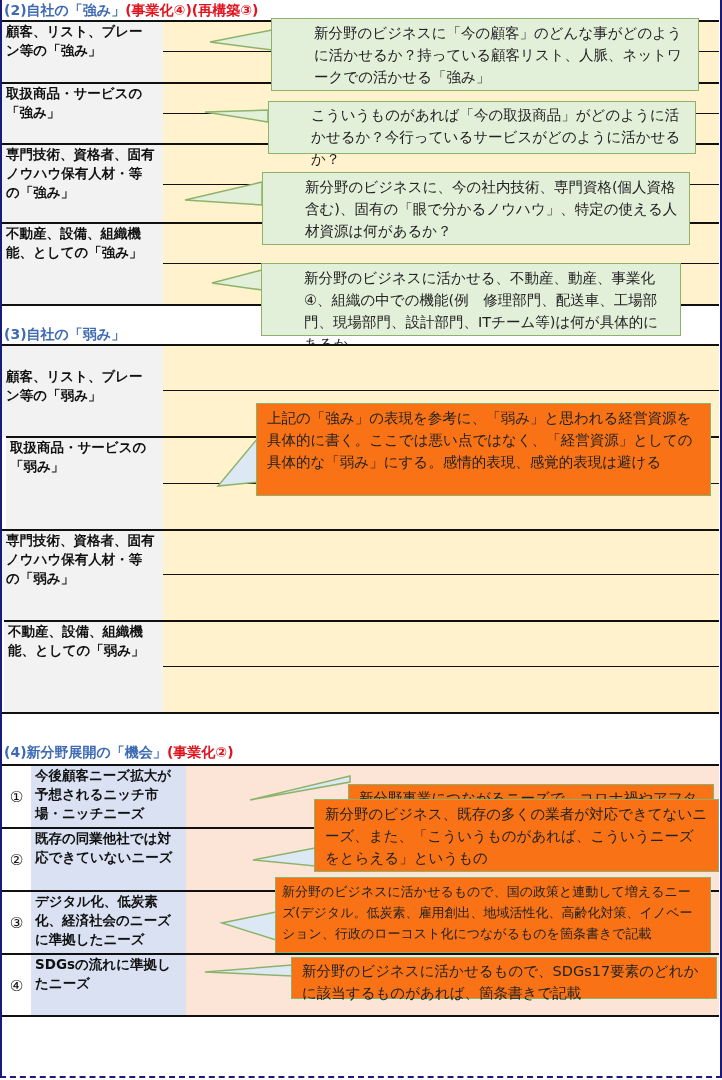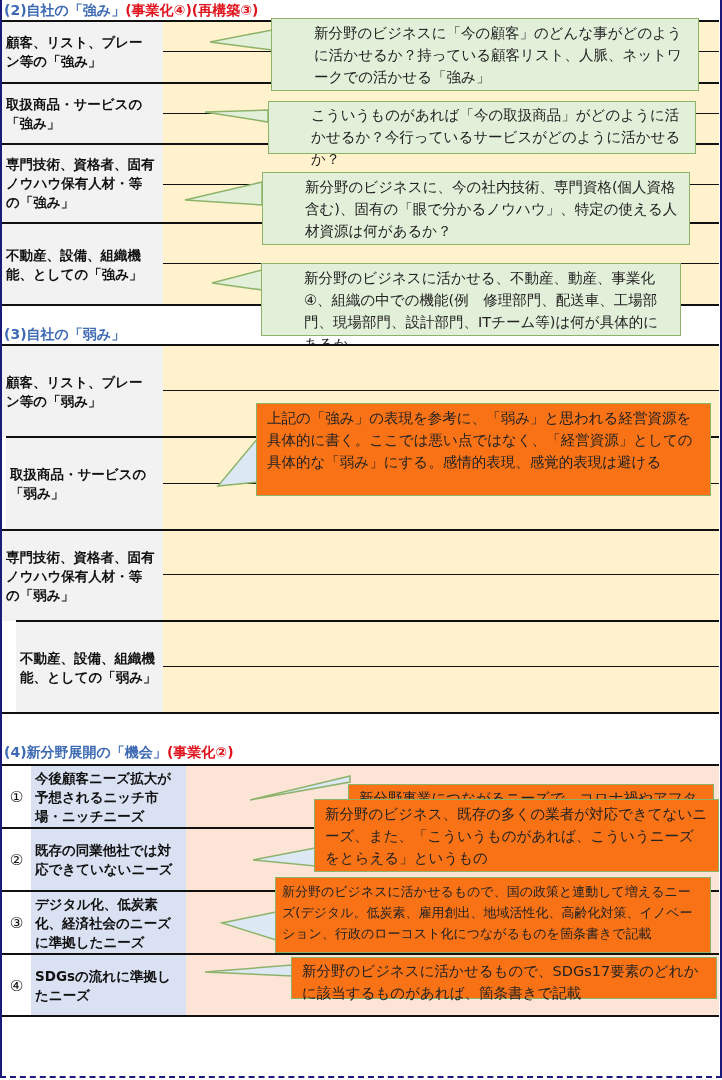--- a/index.html
+++ b/index.html
@@ -7,21 +7,21 @@
          font-family:"DejaVu Sans", "Liberation Sans", sans-serif; }
   .frame { position:absolute; left:0; top:0; width:718px; height:1076px;
            border-left:2px solid #1a1a7a; border-right:2px solid #1a1a7a;
            border-bottom:2px dashed #1a1a7a; }
   .sec-title { position:absolute; left:4px; font-weight:bold; font-size:14px; white-space:nowrap; }
   .sec-title .blue { color:#3d6ab3; }
   .sec-title .red { color:#e0141e; }
   .cell { position:absolute; box-sizing:border-box; }
   .label { background:#f2f2f2; border-top:2px solid #111; border-right:1px solid #111;
            font-weight:bold; font-size:13.5px; line-height:19px; color:#111;
-           display:flex; align-items:center; padding-left:4px; }
+           display:flex; padding-left:4px; }
   .content { background:#fff2cc; border-top:2px solid #111; }
   .content.peach { background:#fce4d6; }
   .label.blue { background:#d9e1f2; }
   .num { background:#fff; border-top:2px solid #111; border-right:1px solid #111;
          font-size:15px; display:flex; align-items:center; justify-content:center; color:#111; }
   .midline { position:absolute; height:1px; background:#111; }
   .bottomline { position:absolute; height:2px; background:#111; }
   .callout { position:absolute; box-sizing:border-box; border:1.5px solid #8db36a;
              font-size:14.5px; line-height:22px; color:#222; padding:3px 10px 3px 10px; }
   .callout.green { background:#e2efd9;padding-left:42px; }
@@ -72,35 +72,35 @@
 <div class="callout green" style="left:271px;top:18px;width:428px;height:73px;">新分野のビジネスに「今の顧客」のどんな事がどのように活かせるか？持っている顧客リスト、人脈、ネットワークでの活かせる「強み」</div>
 <div class="callout green" style="left:268px;top:101px;width:428px;height:53px;padding-top:2px;">こういうものがあれば「今の取扱商品」がどのように活かせるか？今行っているサービスがどのように活かせるか？</div>
 <div class="callout green" style="left:262px;top:172px;width:428px;height:73px;">新分野のビジネスに、今の社内技術、専門資格(個人資格含む)、固有の「眼で分かるノウハウ」、特定の使える人材資源は何があるか？</div>
 <div class="callout green" style="left:261px;top:263px;width:420px;height:73px;">新分野のビジネスに活かせる、不動産、動産、事業化④、組織の中での機能(例　修理部門、配送車、工場部門、現場部門、設計部門、ITチーム等)は何が具体的にあるか</div>
 
 <div class="sec-title" style="top:326px;">
   <span class="blue">(3)自社の「弱み」</span>
 </div>
 
 <div class="cell label" style="left:2px;top:344px;width:162px;height:93px;">
-    <span style="width:150px;">顧客、リスト、ブレーン等の「弱み」</span>
+    <span style="width:150px;margin-top:21px;">顧客、リスト、ブレーン等の「弱み」</span>
   </div>
 <div class="cell content" style="left:163px;top:344px;width:556px;height:93px;"></div>
 
 <div class="cell label" style="left:6px;top:436px;width:162px;height:94px;">
     <span style="width:150px;">取扱商品・サービスの「弱み」</span>
   </div>
 <div class="cell content" style="left:163px;top:436px;width:556px;height:94px;"></div>
 
 <div class="cell label" style="left:2px;top:529px;width:162px;height:92px;">
     <span style="width:150px;">専門技術、資格者、固有ノウハウ保有人材・等の「弱み」</span>
   </div>
 <div class="cell content" style="left:163px;top:529px;width:556px;height:92px;"></div>
 
-<div class="cell label" style="left:16px;top:620px;width:162px;height:93px;font-family:Liberation Serif, serif;">
+<div class="cell label" style="left:4px;top:620px;width:162px;height:93px;font-family:Liberation Serif, serif;">
     <span style="width:150px;">不動産、設備、組織機能、としての「弱み」</span>
   </div>
 <div class="cell content" style="left:163px;top:620px;width:556px;height:93px;"></div>
 <div class="bottomline" style="left:2px;top:712px;width:717px;"></div>
 
 <div class="midline" style="left:163px;top:390px;width:556px;"></div>
 <div class="midline" style="left:163px;top:483px;width:556px;"></div>
 <div class="midline" style="left:163px;top:574px;width:556px;"></div>
 <div class="midline" style="left:163px;top:666px;width:556px;"></div>
 

